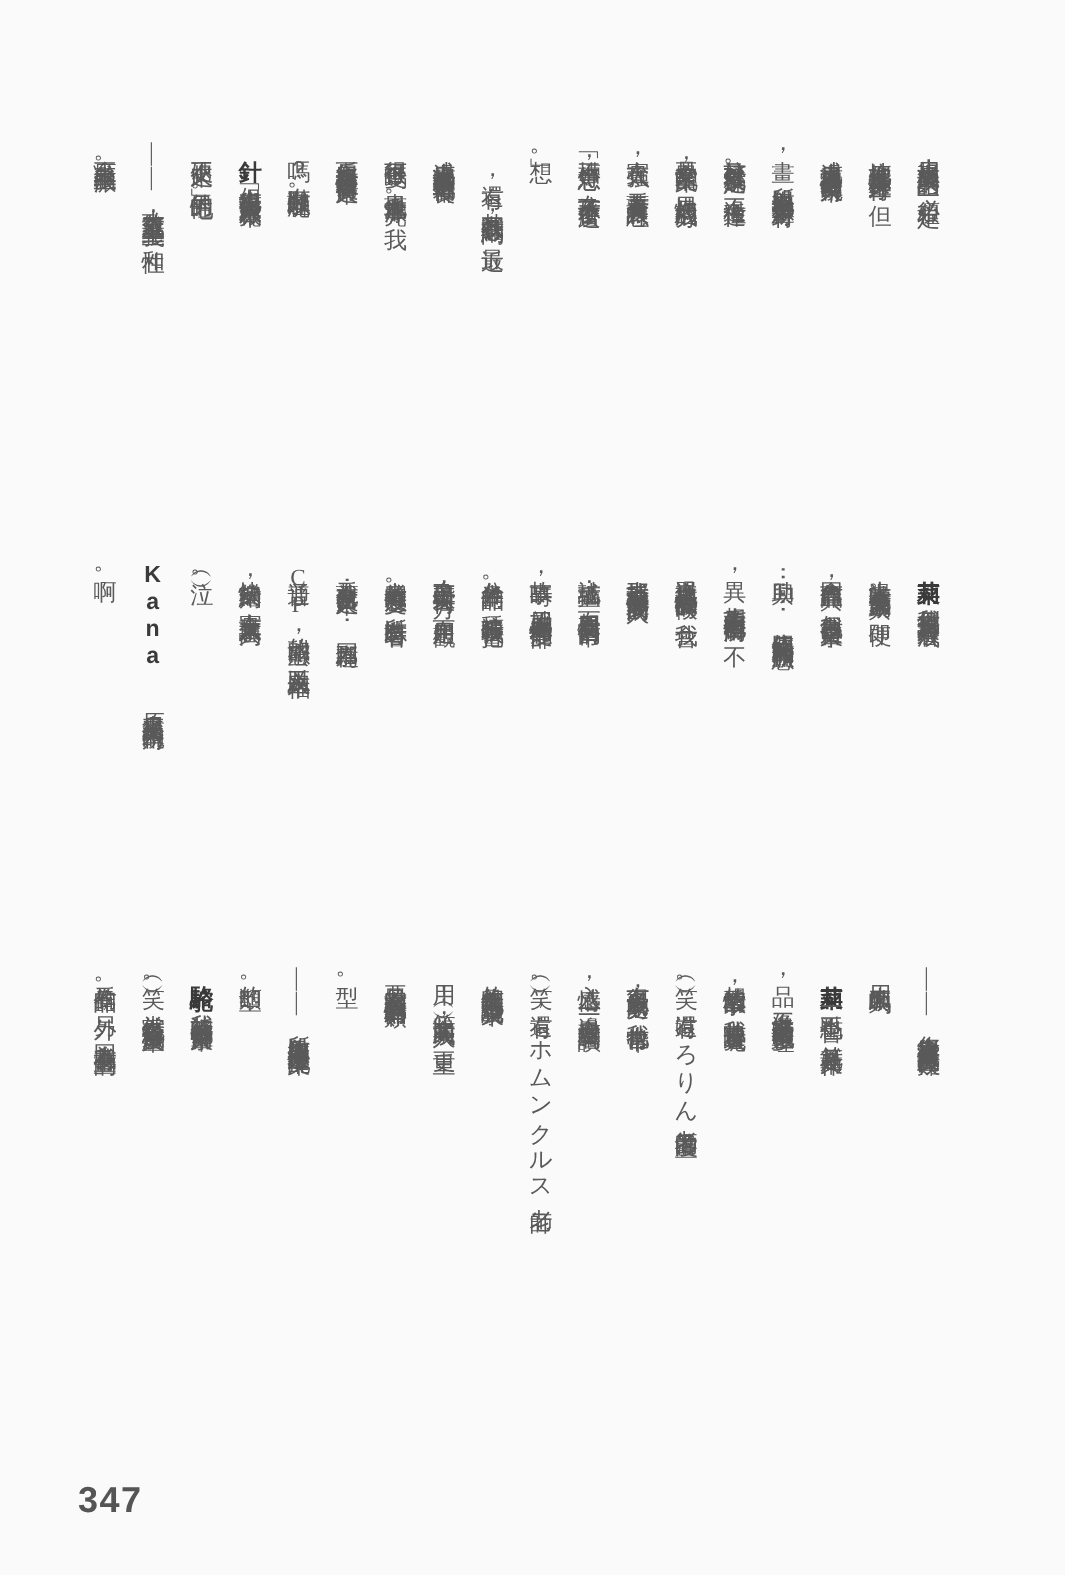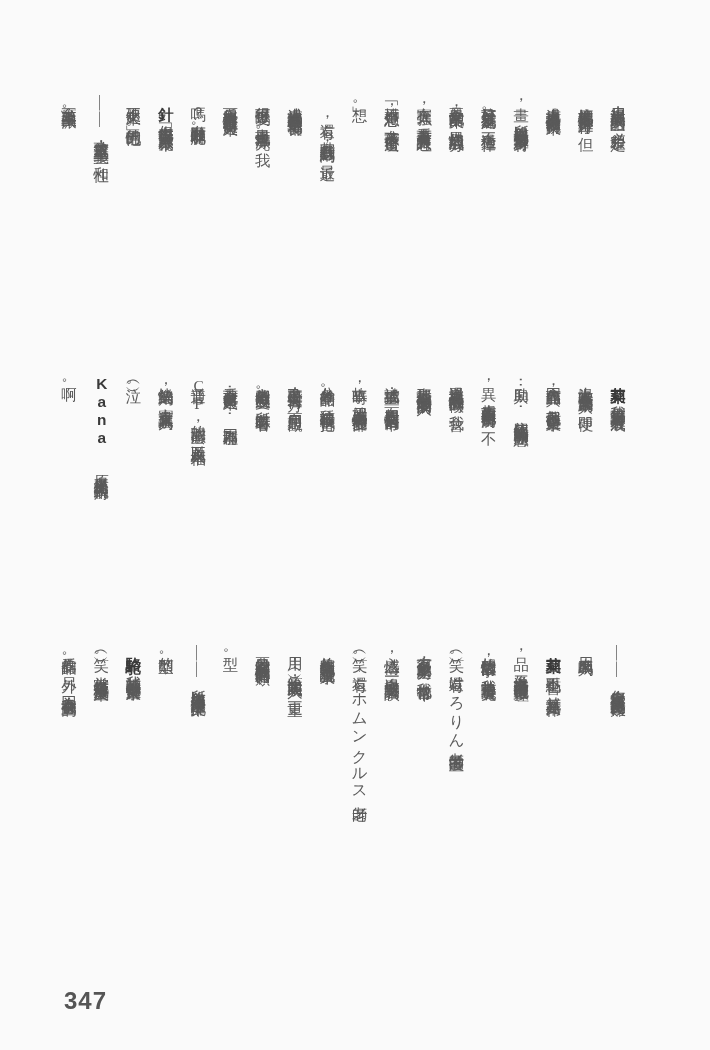--- a/index.html
+++ b/index.html
@@ -31,21 +31,21 @@
   .row-2{top:645px;}
   .tcol{white-space:nowrap;}
   .speaker{
     font-weight:bold;
     font-family:"Liberation Sans", sans-serif;
     color:var(--speaker-ink);
   }
   .upright{text-orientation:upright;}
   .page-num{
     position:absolute;
-    left:64px;top:987px;
+    left:52px;top:987px;
     font-family:"Liberation Sans", sans-serif;
     font-weight:bold;
     font-size:24px;
     letter-spacing:1px;
     color:var(--pagenum-ink);
   }
 </style>
 </head>
 <body>
 

